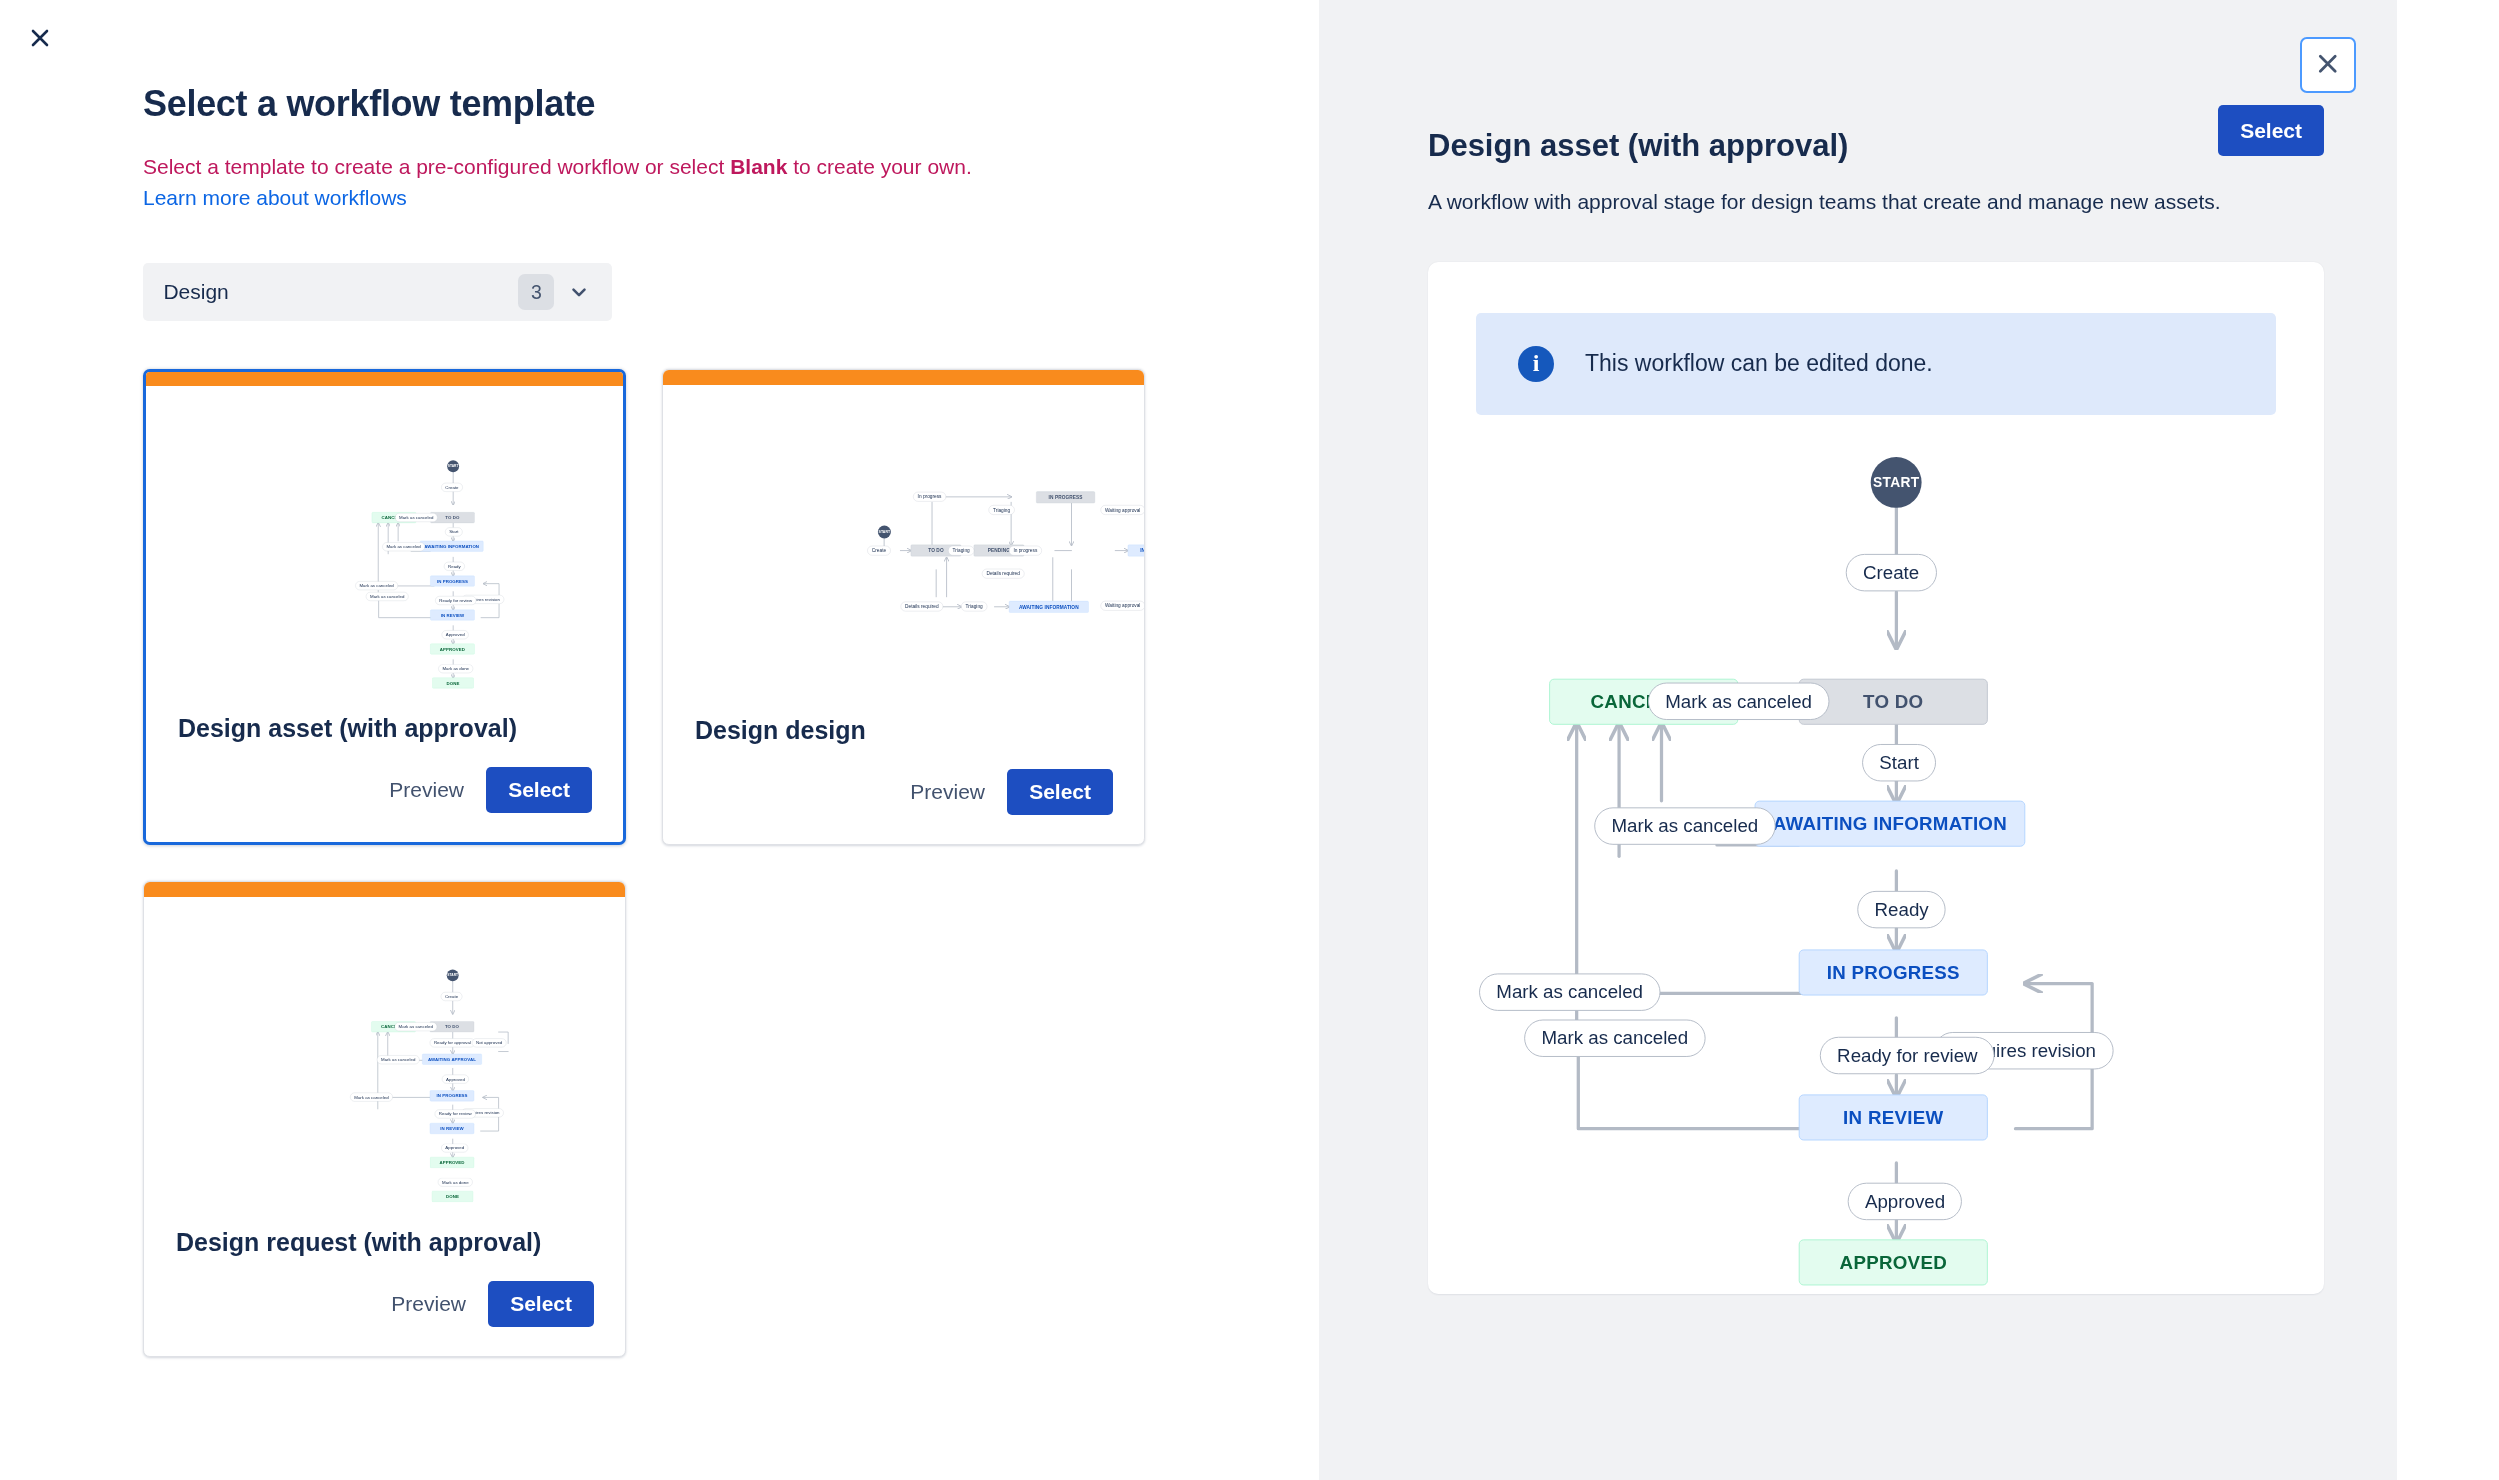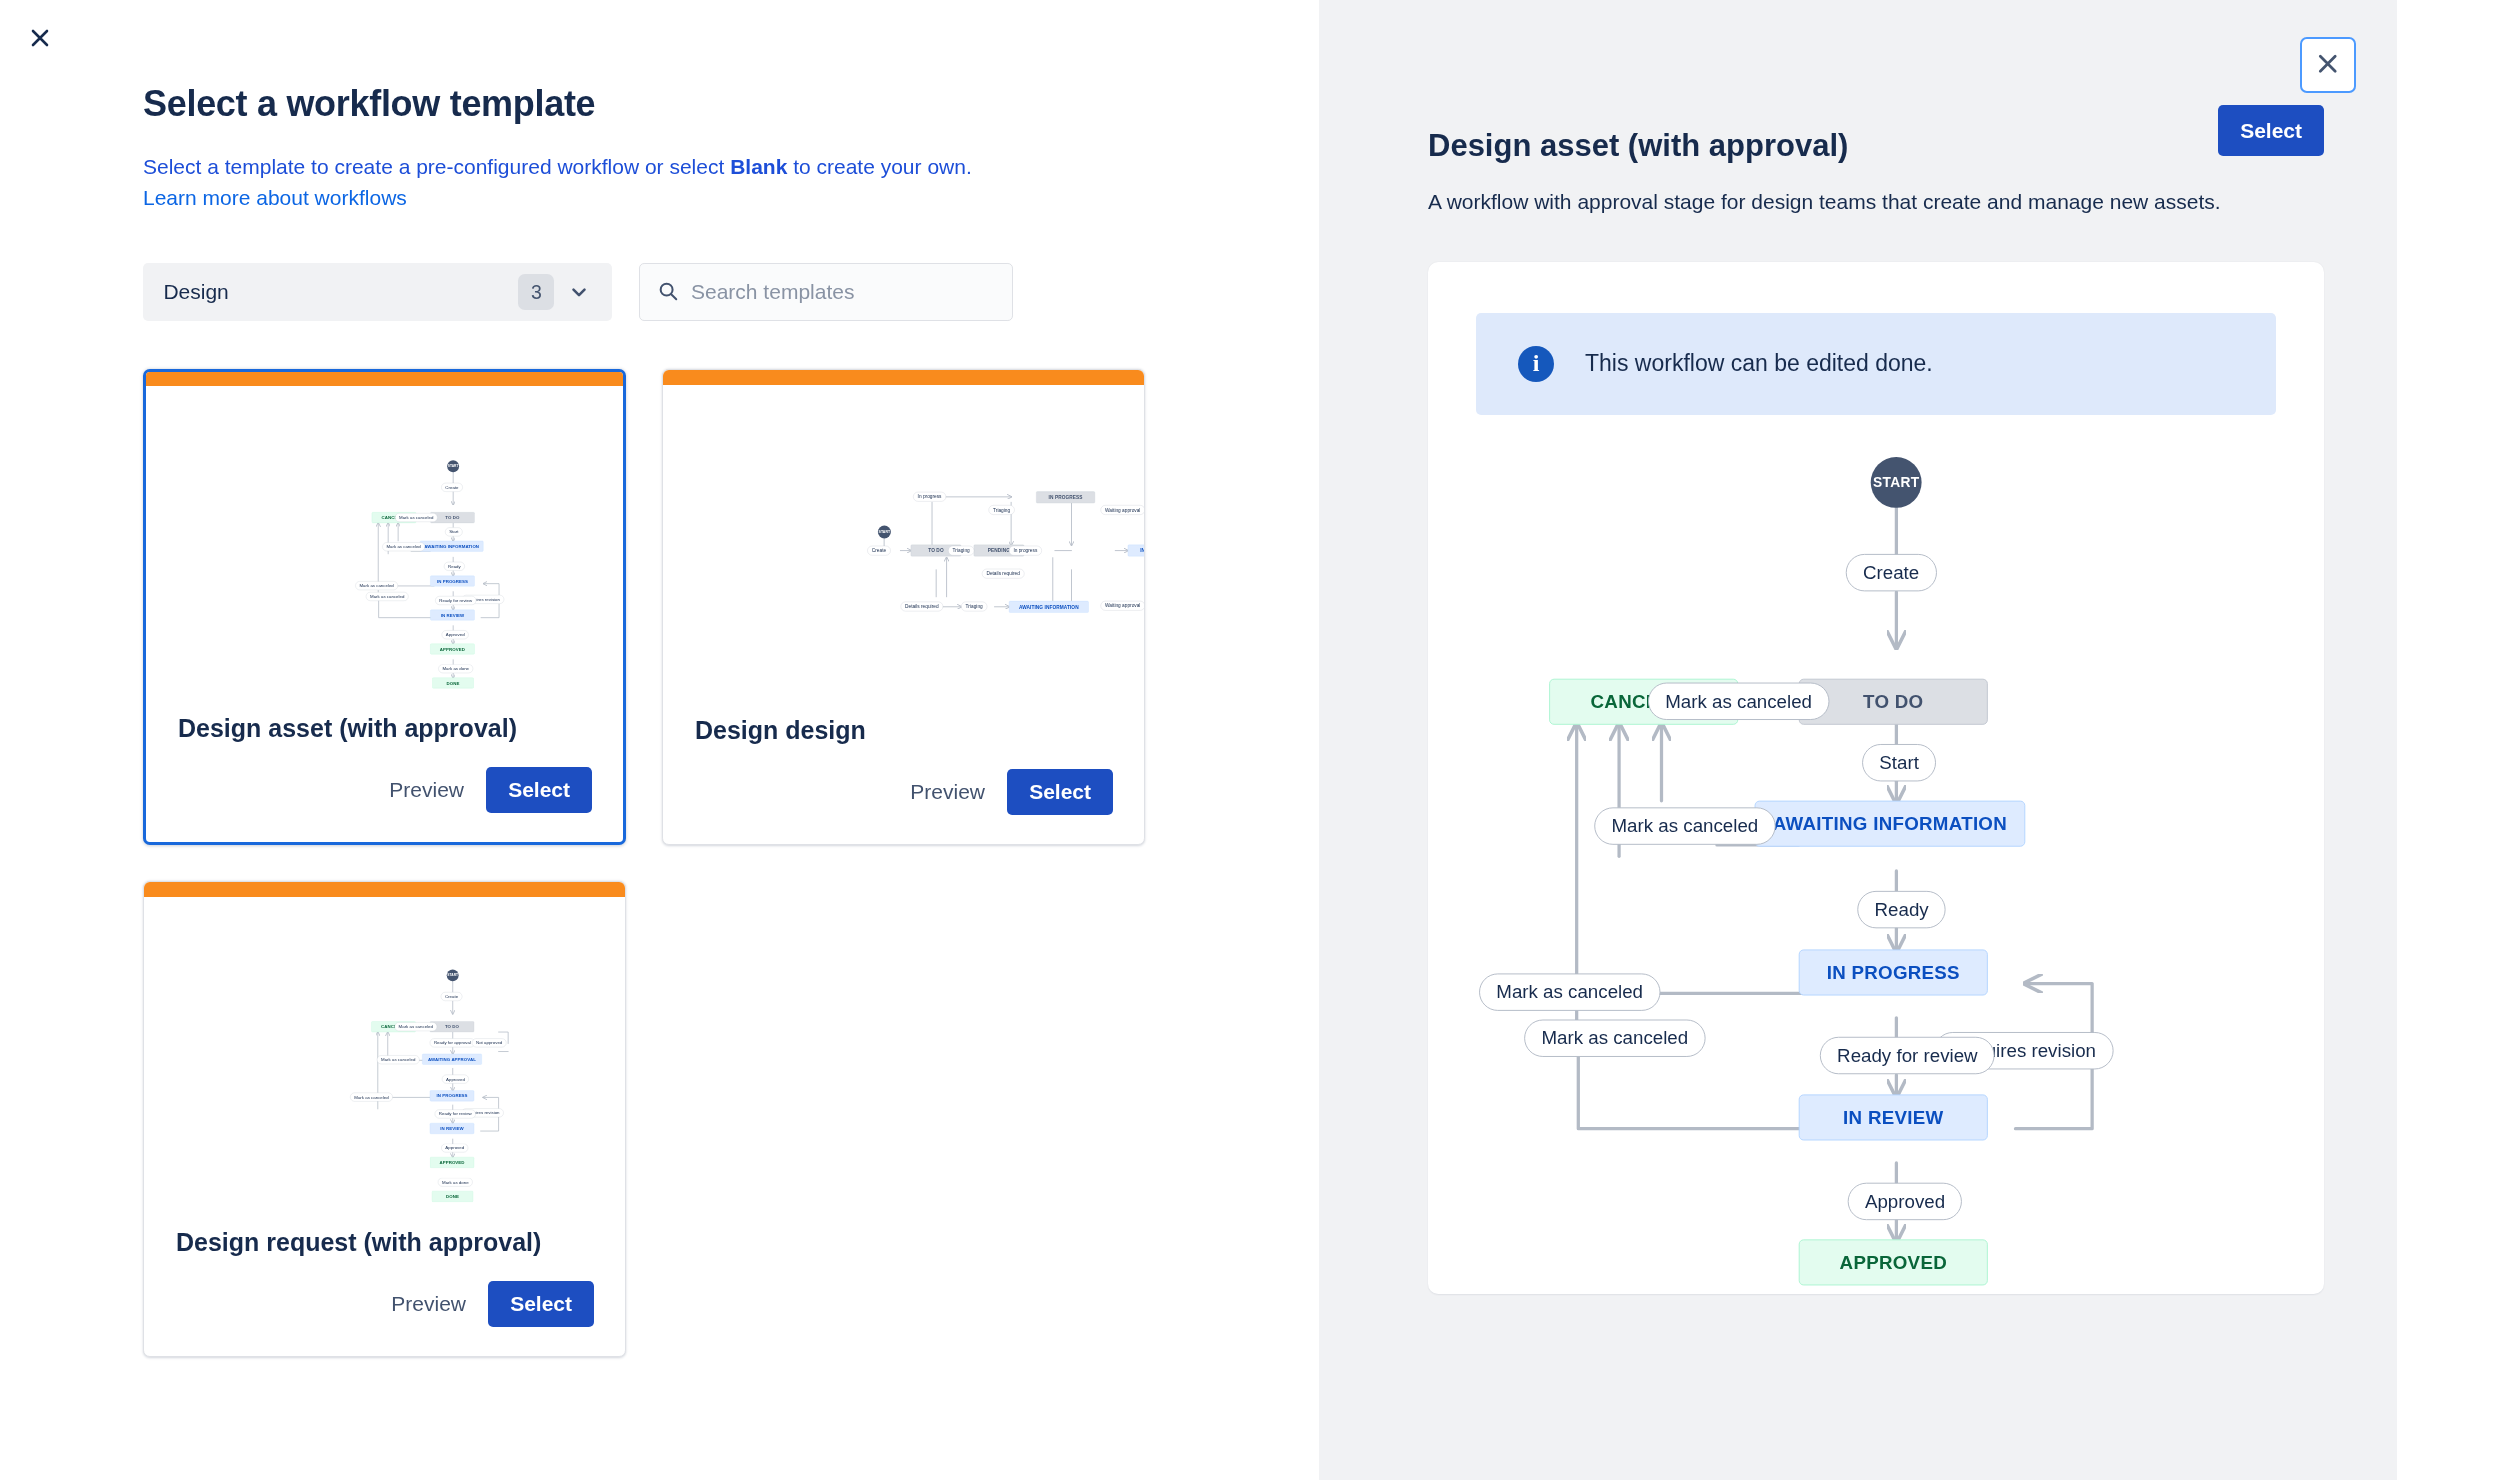--- a/index.html
+++ b/index.html
@@ -28,21 +28,21 @@
   }
   .close-top-left svg { width: 24px; height: 24px; }
 
   .left-inner { padding: 82px 0 0 143px; }
 
   .page-title {
     font-size: 36px; font-weight: 700; letter-spacing: -0.3px;
     color: #172B4D; line-height: 1.2;
   }
   .page-subtitle {
-    margin-top: 27px; font-size: 21px; line-height: 1.45; color: #1d4ed8;
+    margin-top: 27px; font-size: 21px; line-height: 1.45; color: #be185d;
     max-width: 1003px;
   }
   .page-subtitle b { font-weight: 700; }
   .learn-link {
     display: inline-block; margin-top: 3.4px;
     font-size: 21px; color: #0C66E4; text-decoration: none; cursor: pointer;
   }
 
   
   .filter-row { display: flex; align-items: center; gap: 27px; margin-top: 53px; }
@@ -229,29 +229,20 @@
         <button class="select-pill">
           <span class="label">Design</span>
           <span class="count">3</span>
           <span class="chev">
             <svg viewBox="0 0 24 24" width="22" height="22">
                 <path d="M6 9.5 L12 15.5 L18 9.5" stroke="#42526E" stroke-width="2.8" fill="none" stroke-linecap="round" stroke-linejoin="round"></path>
               </svg>
           </span>
         </button>
 
-        <div class="search-box">
-          <span>
-            <svg viewBox="0 0 24 24">
-                <circle cx="10.5" cy="10.5" r="6.5" stroke="#42526E" stroke-width="2.2" fill="none"></circle>
-                <path d="M15.5 15.5 L21 21" stroke="#42526E" stroke-width="2.2" stroke-linecap="round"></path>
-              </svg>
-          </span>
-          <input type="text" placeholder="Search templates" style="">
-        </div>
       </div>
 
       
       <div class="cards">
 
         <div class="tpl-card selected">
           <div class="accent"></div>
           <div class="thumb-area">
             <div class="thumb-wrap">
               <div class="wf thumb" id="thumb-asset" style="width:1045px;height:850px;transform:scale(0.225)">

